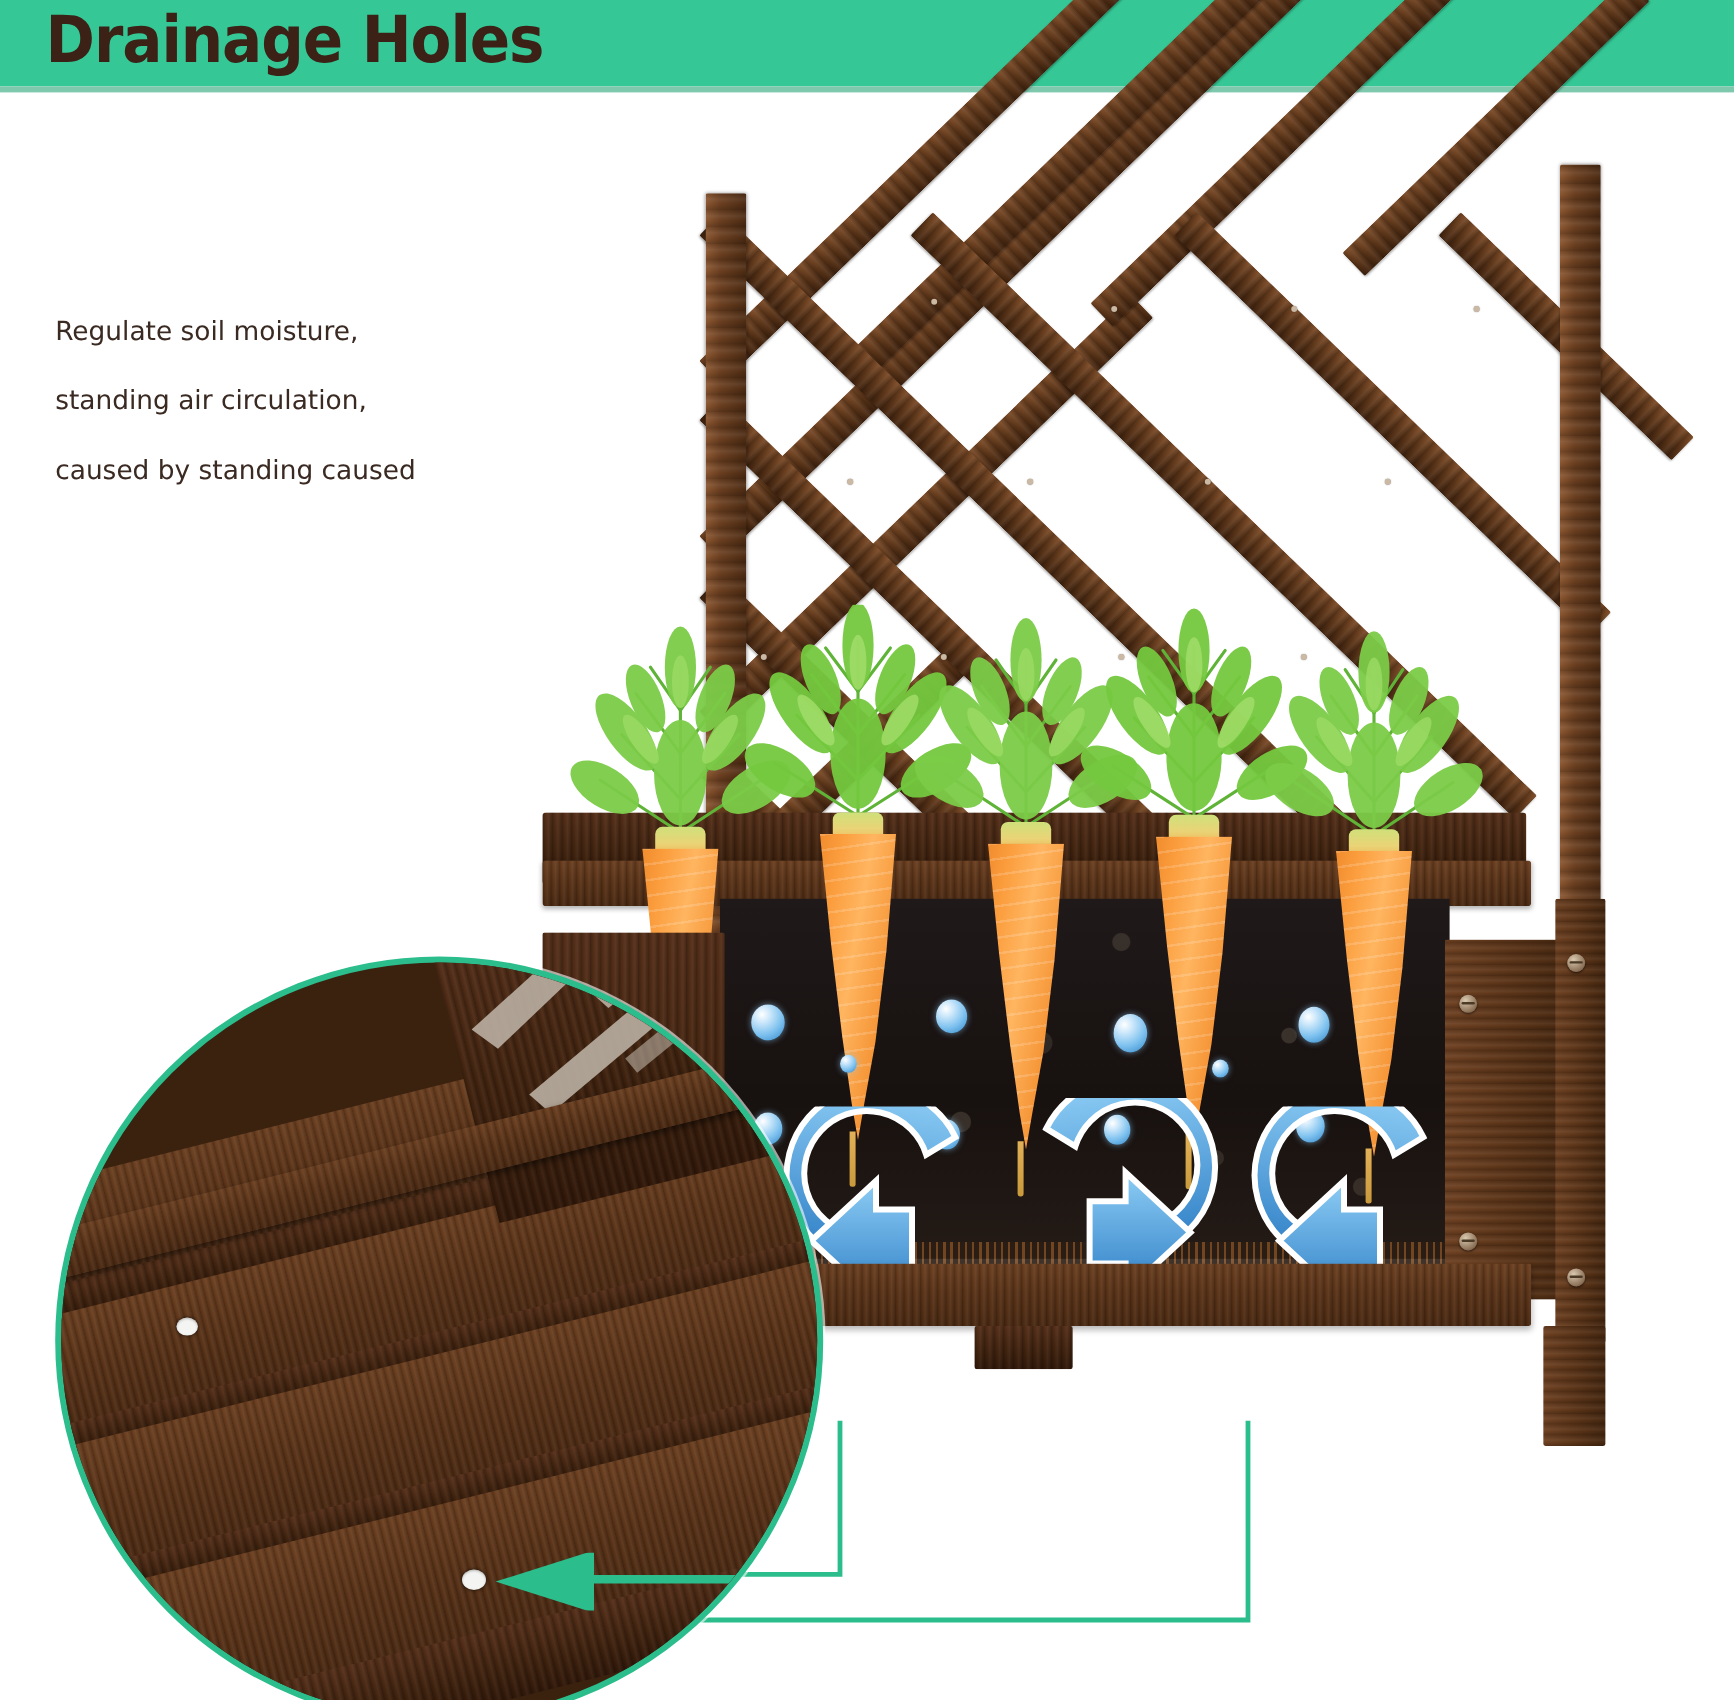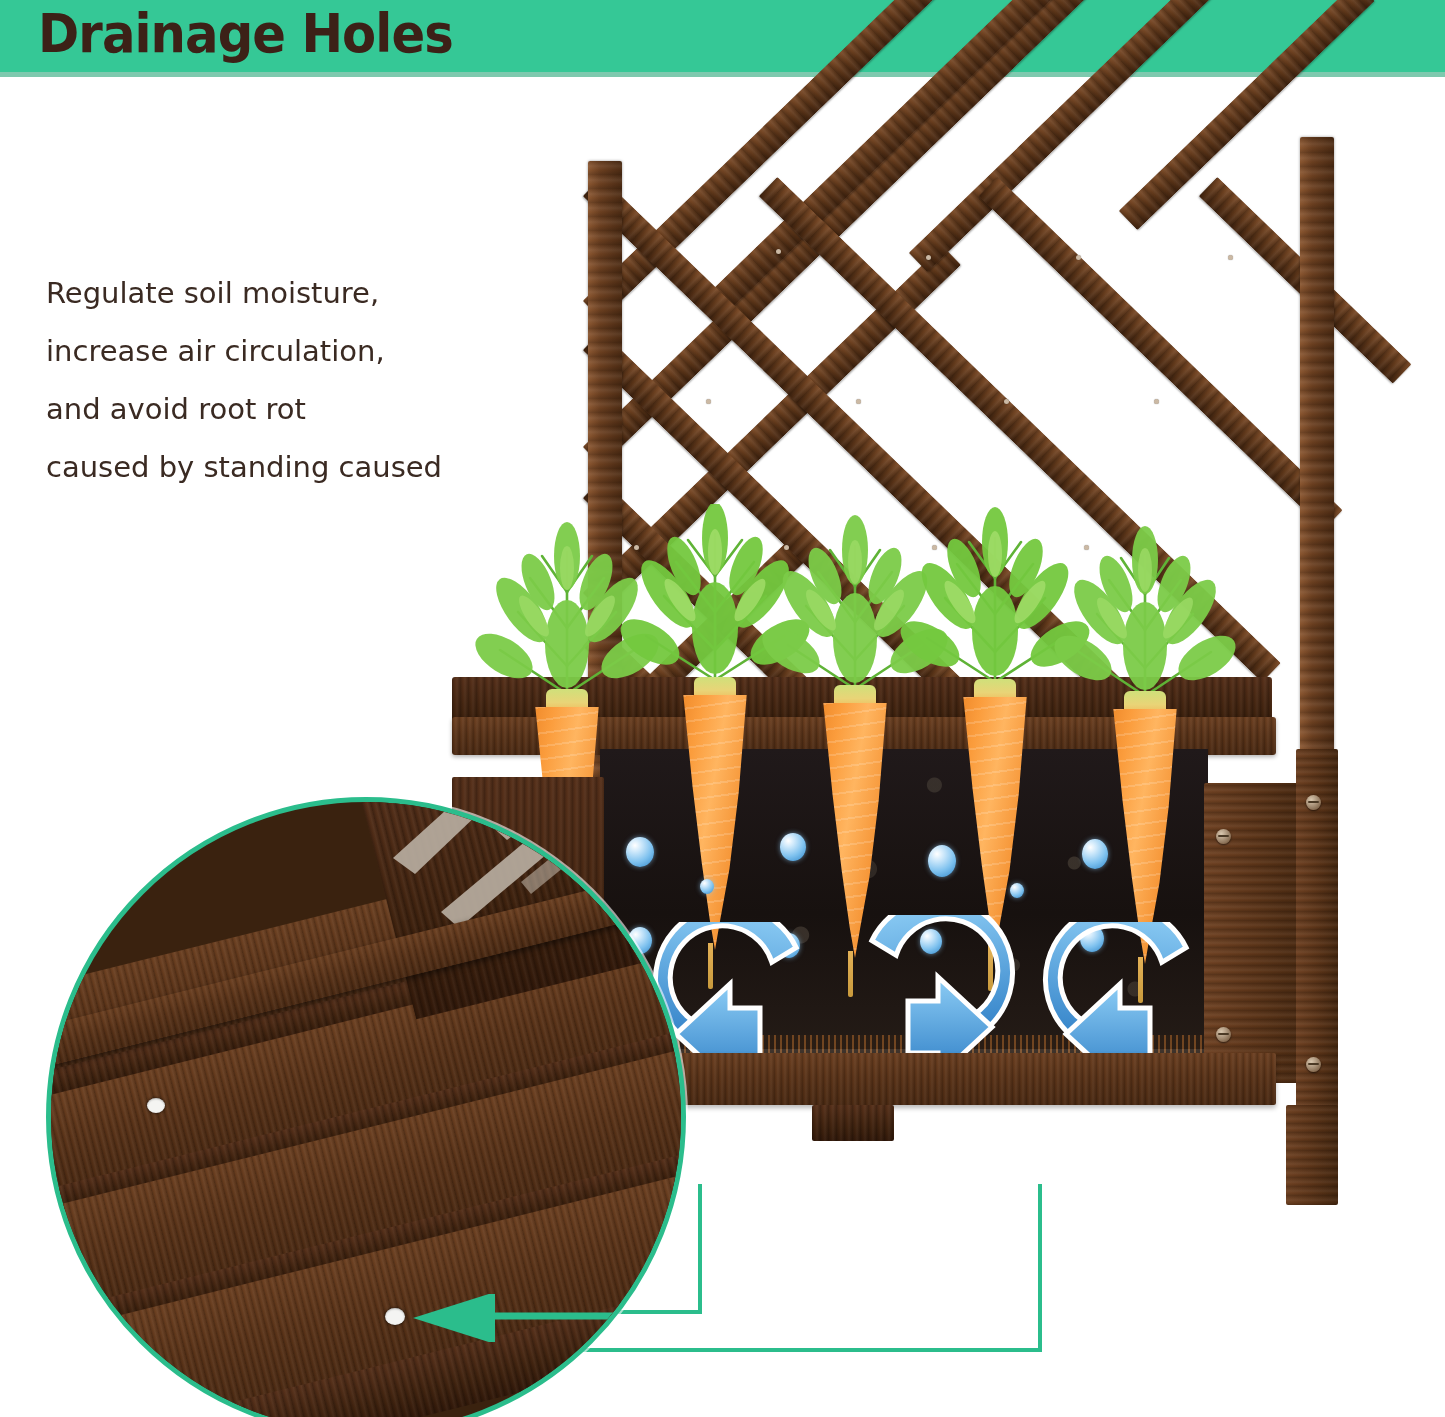--- a/index.html
+++ b/index.html
@@ -27,23 +27,23 @@
     line-height:72px;
     letter-spacing:-1px;
     color:#3c2117;
     transform:scaleX(0.92);
     transform-origin:left center;
     white-space:nowrap;
   }
 
   
   #copy{
-    position:absolute;left:46px;top:264px;width:470px;
+    position:absolute;left:46px;top:248px;width:470px;
     font-family:"DejaVu Sans", sans-serif;
-    font-size:29px;
+    font-size:22px;
     line-height:58px;
     color:#3a2a22;
   }
   #copy .ln{display:block;white-space:nowrap;}
 
   
   #scene{position:absolute;left:0;top:77px;width:1445px;height:1340px;}
 
   
   .wood{
@@ -215,22 +215,21 @@
 </style>
 </head>
 <body>
 
 <div id="banner"></div>
 <div id="banner-underline"></div>
 <div id="banner-title">Drainage Holes</div>
 
 <div id="copy">
   <span class="ln">Regulate soil moisture,</span>
-  <span class="ln">increase air circulation,</span>
-  <span class="ln">and avoid root rot</span>
+  <span class="ln">standing air circulation,</span>
   <span class="ln">caused by standing caused</span>
 </div>
 
 <div id="scene">
 
   <div id="trellis">
 
     <div class="lat b" style="left:4px;  top:598px; width:300px;"></div>
     <div class="lat b" style="left:4px;  top:452px; width:500px;"></div>
     <div class="lat b" style="left:4px;  top:306px; width:700px;"></div>

